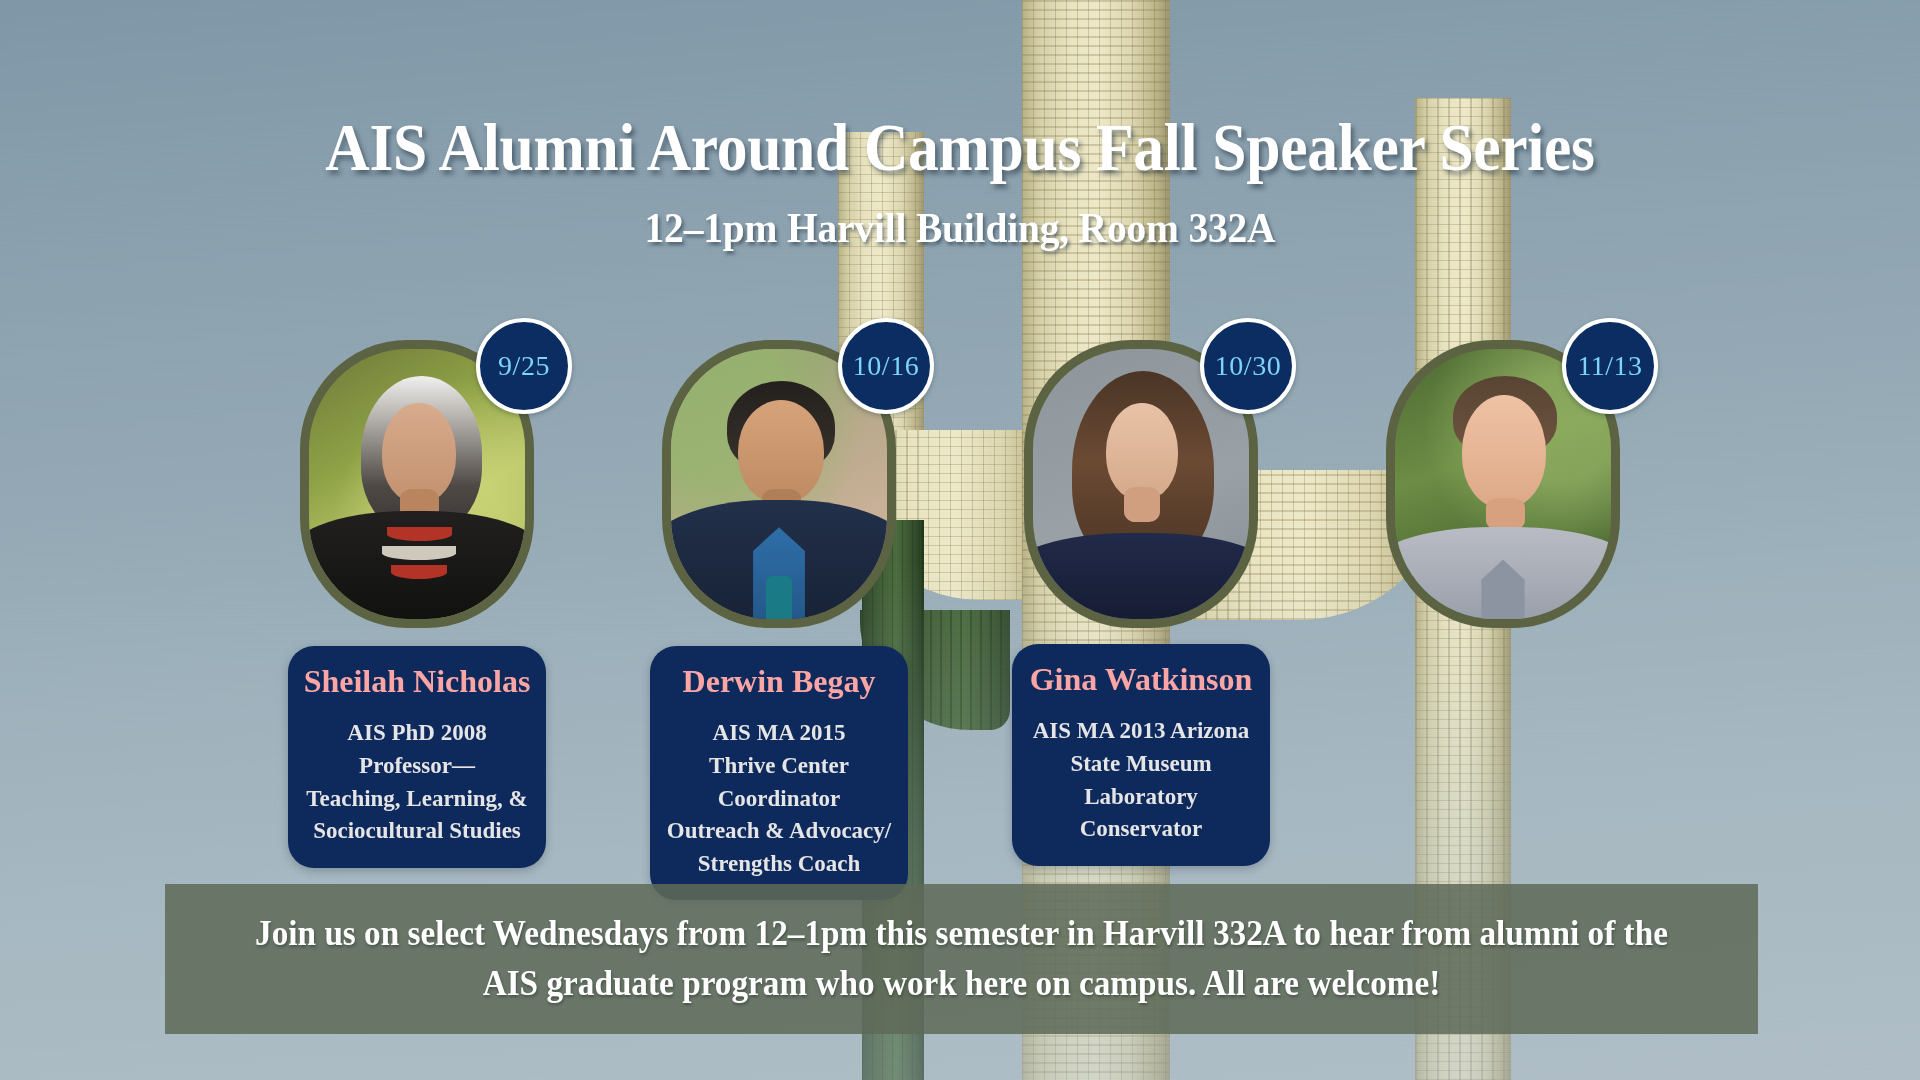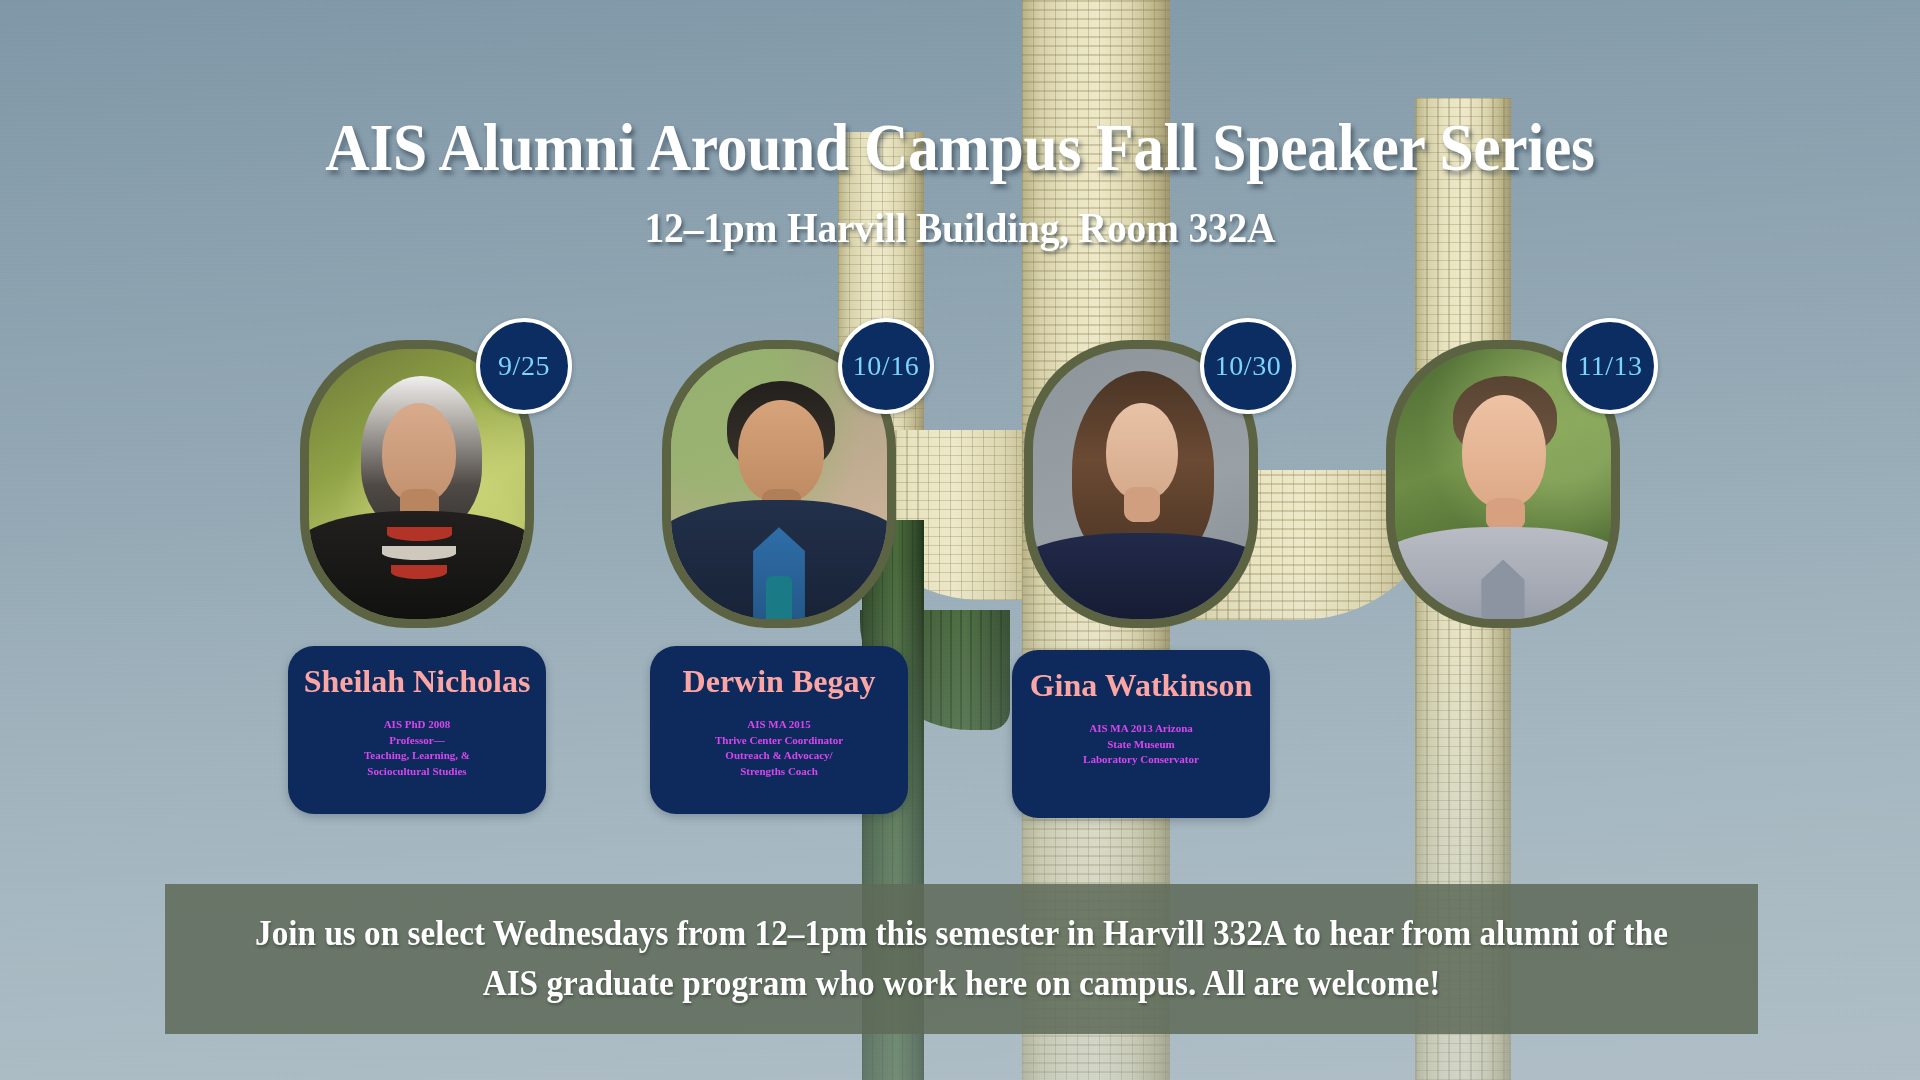--- a/index.html
+++ b/index.html
@@ -243,30 +243,30 @@
     font-weight:700;
     font-size:32px;
     color:#fca5a5;
     line-height:1.1;
     white-space:nowrap;
   }
   .speaker-role{
     margin-top:18px;
     font-family:"Liberation Serif", serif;
     font-weight:700;
-    font-size:11px;
-    color:#d946ef;
+    font-size:23px;
+    color:#e5e5e5;
     line-height:1.42;
     white-space:pre-line;
   }
 
   
   .speaker:nth-child(1) .info-card{ margin-top:18px; }
   .speaker:nth-child(2) .info-card{ margin-top:18px;padding-left:12px; }
-  .speaker:nth-child(3) .info-card{ margin-top:22px; }
+  .speaker:nth-child(3) .info-card{ margin-top:16px;justify-content:center; }
   .speaker:nth-child(4) .info-card{ margin-top:18px; }
 
   
   #cta-banner{
     position:absolute;
     left:165px; top:884px;
     width:1593px; height:150px;
     background:rgba(94,106,88,.86);
     display:flex; align-items:center; justify-content:center;
     z-index:7;

